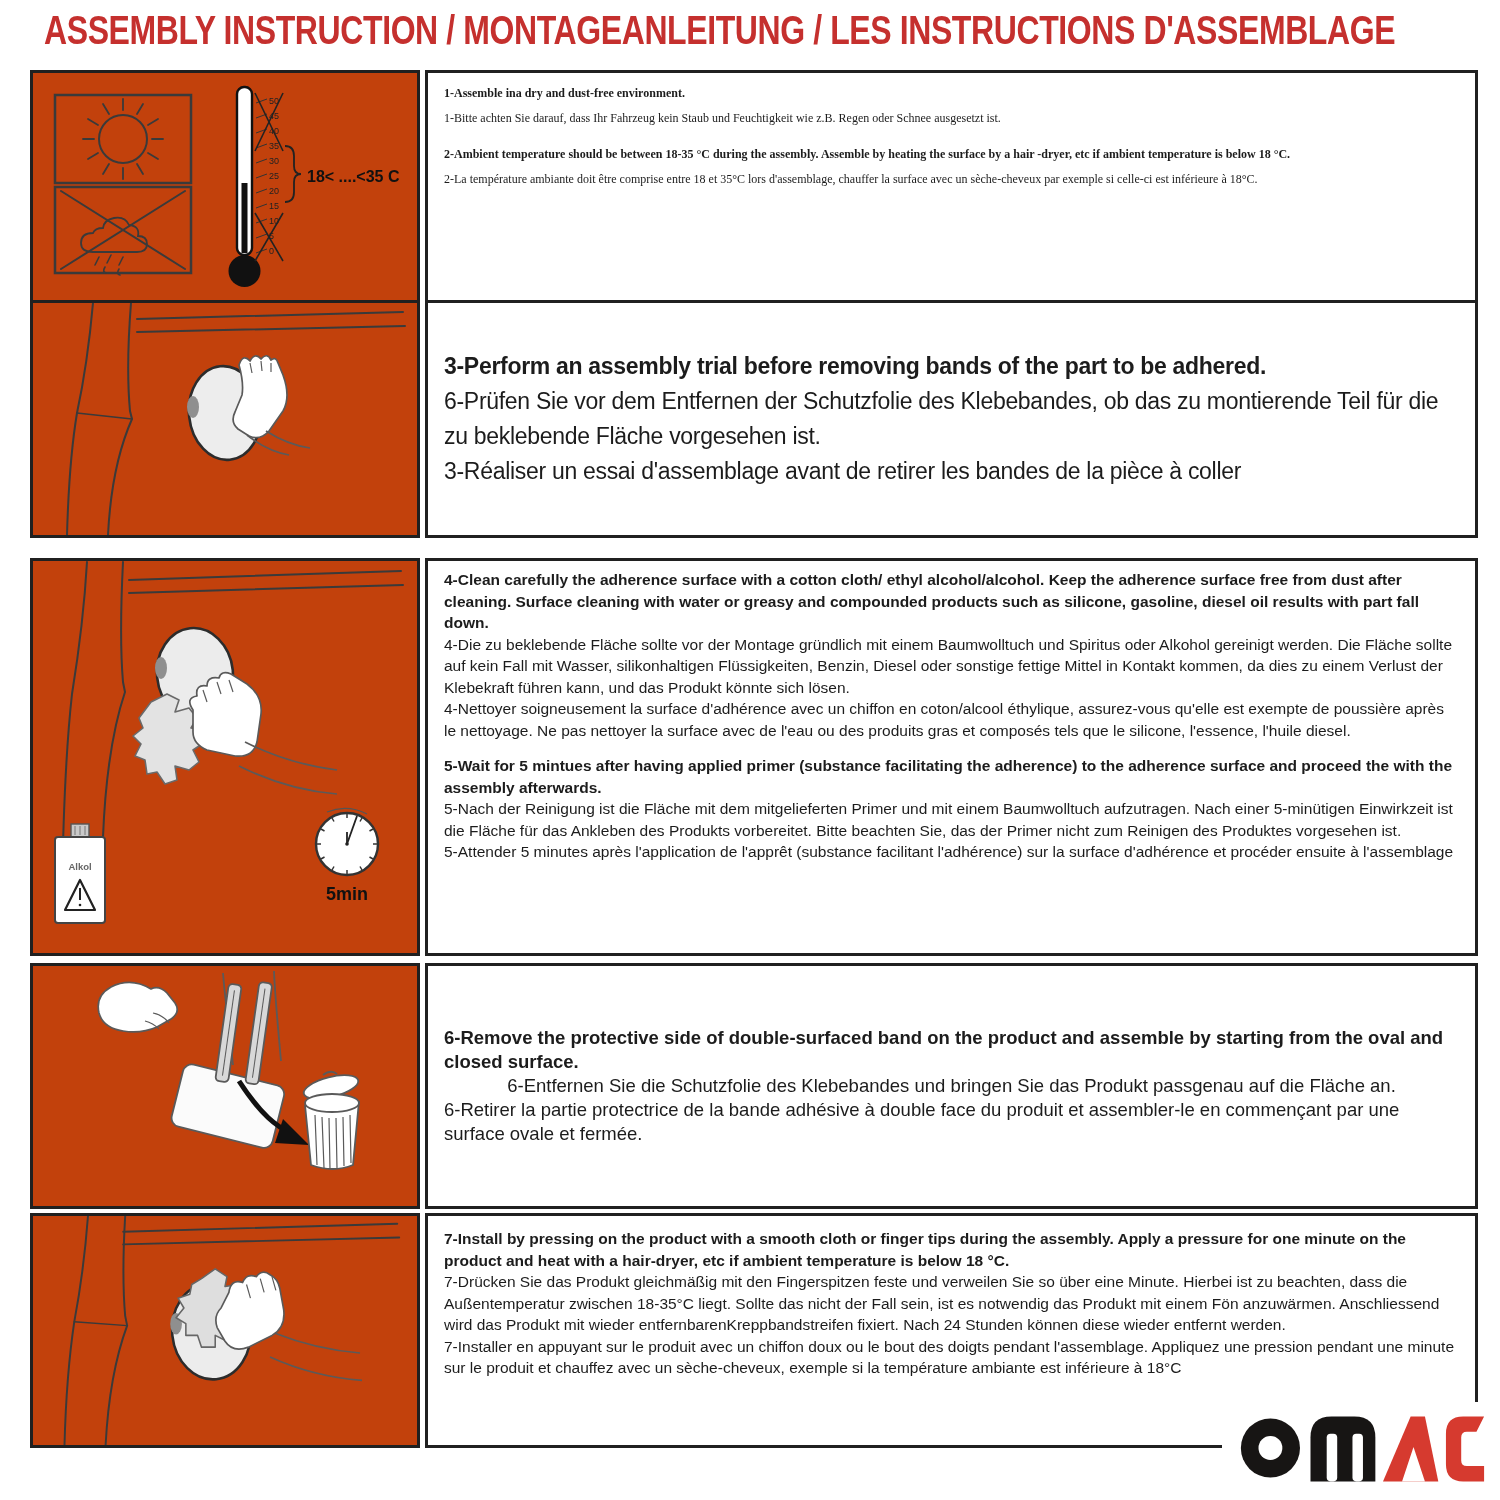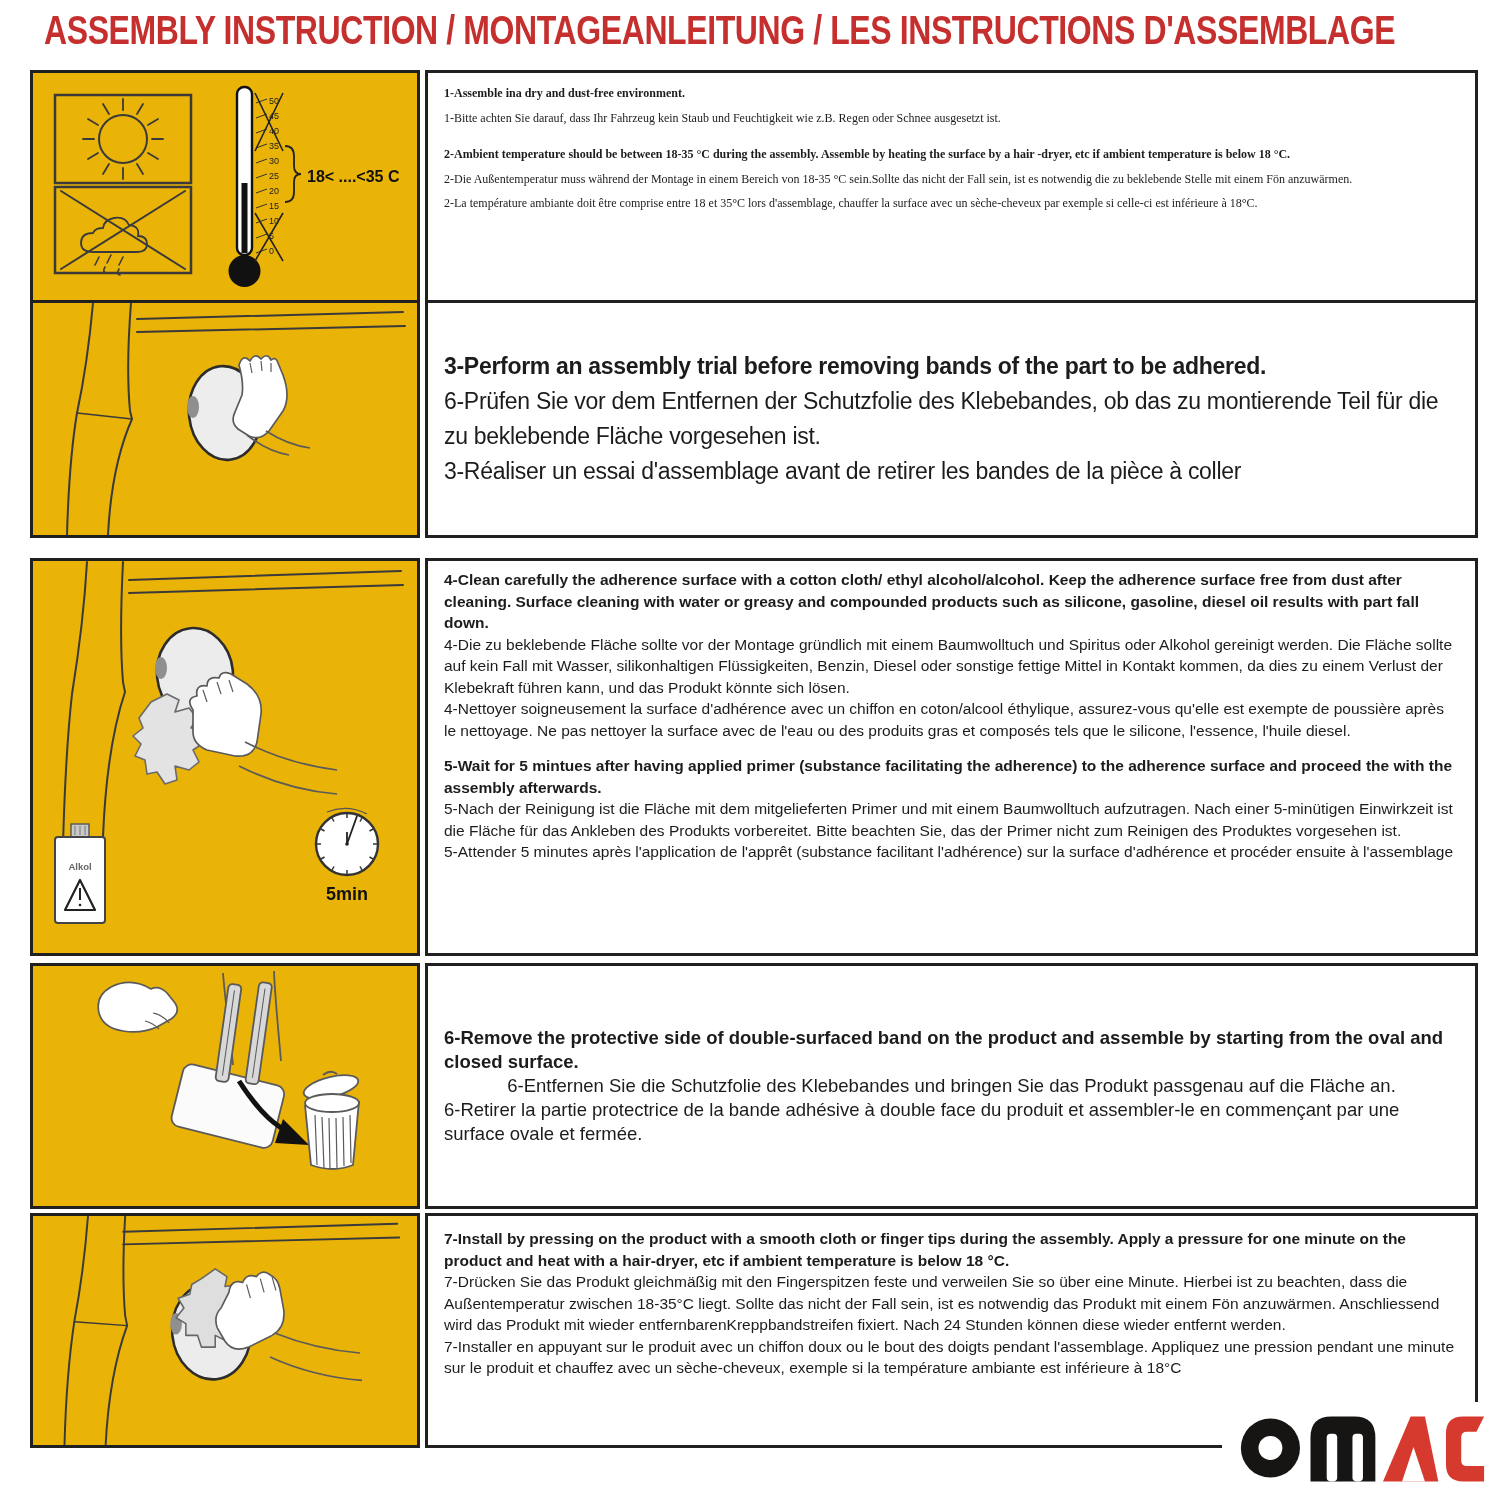--- a/index.html
+++ b/index.html
@@ -13,21 +13,21 @@
     color:#c5302e;transform:scaleX(0.80);transform-origin:left top;
   }
   .row{position:absolute;left:0;width:1500px;}
   .r1{top:70px;height:240px;}
   .r2{top:300px;height:238px;}
   .r3{top:558px;height:398px;}
   .r4{top:963px;height:246px;}
   .r5{top:1213px;height:235px;}
   .illus{
     position:absolute;left:30px;top:0;width:390px;height:100%;
-    border:3px solid #202020;box-sizing:border-box;background:#eab308;
+    border:3px solid #202020;box-sizing:border-box;background:#c2410c;
   }
   .illus svg{display:block;width:100%;height:100%;}
   .tbox{
     position:absolute;left:425px;top:0;width:1053px;height:100%;
     border:3px solid #202020;box-sizing:border-box;background:#fff;
     padding:8px 16px 0 16px;overflow:hidden;
   }
   .tbox p{margin:0;}
   .b{font-weight:700;}
   .r1 .tbox p{font-size:12px;line-height:24.5px;font-family:Liberation Serif, serif;}
@@ -129,21 +129,20 @@
         </g>
         <path d="M56,63 q9,0 9,10 v10 q0,8 7,8 q-7,0 -7,8 v10 q0,10 -9,10" fill="none" stroke="#222" stroke-width="1.8"></path>
         <text x="78" y="99" font-size="16" font-weight="600" fill="#111" font-family="Liberation Sans, sans-serif">18&lt; ....&lt;35 C</text>
       </g>
     </svg>
   </div>
   <div class="tbox">
     <p class="b">1-Assemble ina dry and dust-free environment.</p>
     <p>1-Bitte achten Sie darauf, dass Ihr Fahrzeug kein Staub und Feuchtigkeit wie z.B. Regen oder Schnee ausgesetzt ist.</p>
     <p class="b gap">2-Ambient temperature should be between 18-35 °C  during the assembly. Assemble by heating the surface by a hair -dryer, etc if ambient temperature is below 18 °C.</p>
-    <p>2-Die Außentemperatur muss während der Montage in einem Bereich von 18-35 °C  sein.Sollte das nicht der Fall sein, ist es notwendig die zu beklebende Stelle mit einem Fön anzuwärmen.</p>
     <p>2-La température ambiante doit être comprise entre 18 et 35°C lors d'assemblage, chauffer la surface avec un sèche-cheveux par exemple si celle-ci est inférieure à 18°C.</p>
   </div>
 </section>
 
 <section class="row r2">
   <div class="illus">
     <svg viewBox="0 0 384 232">
       <g class="sketch">
         <path d="M104,16 L370,9"></path>
           <path d="M104,29 L372,23"></path>

